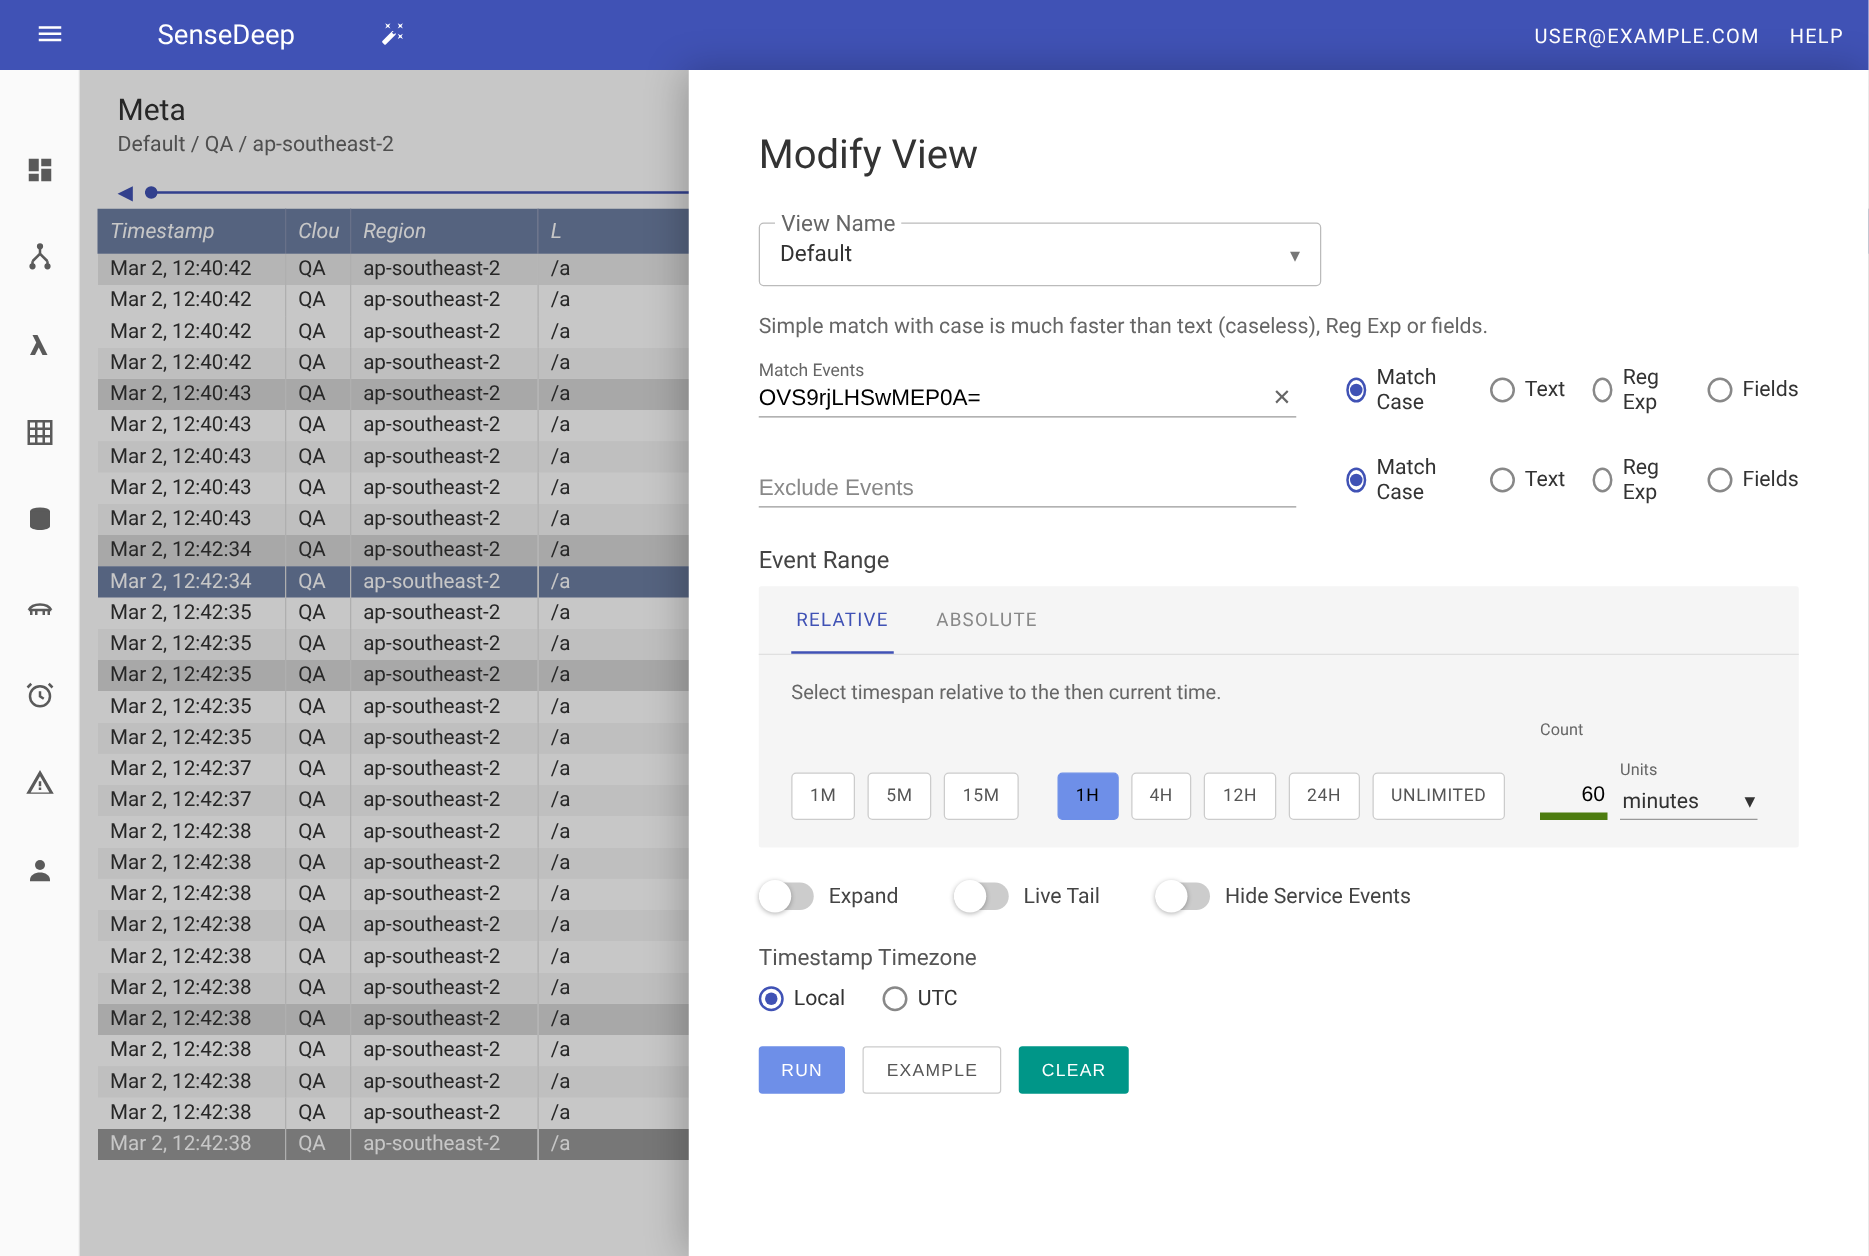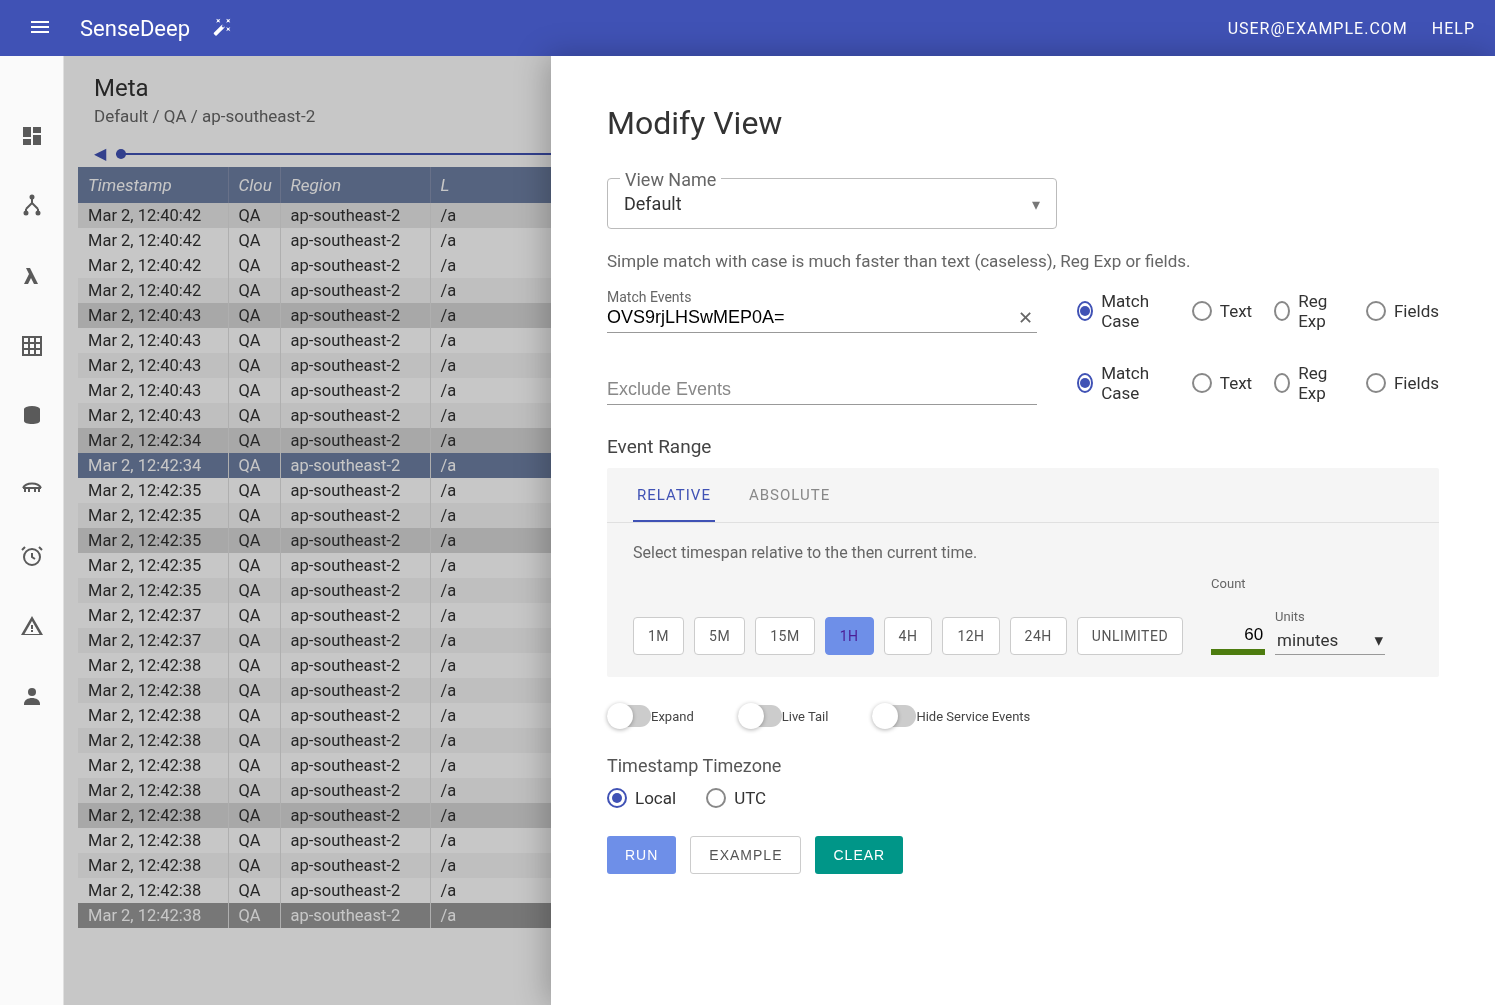--- a/index.html
+++ b/index.html
@@ -1,18 +1,18 @@
 <!DOCTYPE html>
 <html><head>
 <meta charset="utf-8">
 <style>
 * { box-sizing: border-box; margin: 0; padding: 0; }
 body { font-family: -apple-system, BlinkMacSystemFont, "Segoe UI", Roboto, sans-serif; color: #333; background: #fff; overflow: hidden; }
 
-.header { background: #4052b5; height: 56px; display: flex; align-items: center; padding: 0 20px; color: #fff; }
+.header { background: #4052b5; height: 56px; display: flex; align-items: center; padding: 0 20px; color: #fff; gap: 46px; }
 .menu-btn { background: none; border: none; color: #fff; cursor: pointer; padding: 8px; margin-right: 20px; }
 .menu-btn svg { width: 24px; height: 24px; }
 .logo { font-size: 22px; font-weight: 400; margin-right: 18px; }
 .wand-btn { background: none; border: none; color: #fff; cursor: pointer; padding: 4px; }
 .wand-btn svg { width: 20px; height: 20px; }
 .header-spacer { flex: 1; }
 .header-right { display: flex; align-items: center; gap: 24px; font-size: 16px; letter-spacing: 1px; }
 .header-link { color: #fff; text-decoration: none; cursor: pointer; }
 
 .main { display: flex; height: calc(100vh - 56px); }
@@ -70,29 +70,29 @@
 
 .section-title { font-size: 19px; color: #444; margin-bottom: 10px; margin-top: 6px; }
 
 .range-box { background: #f5f5f5; border-radius: 2px; padding: 0 0 22px 0; }
 .tabs { display: flex; gap: 30px; padding: 0 26px; border-bottom: 1px solid #e0e0e0; }
 .tab { padding: 18px 4px 16px; font-size: 15px; letter-spacing: 1px; color: #888; cursor: pointer; border-bottom: 2px solid transparent; }
 .tab.active { color: #4052b5; border-bottom-color: #4052b5; }
 .range-hint { padding: 20px 26px 14px; color: #666; font-size: 16px; }
 .pill-row { display: flex; align-items: flex-end; gap: 10px; padding: 0 26px; flex-wrap: wrap; }
 .pill { background: #fff; border: 1px solid #ccc; border-radius: 4px; padding: 10px 14px; font-size: 14px; letter-spacing: 0.5px; color: #555; cursor: pointer; }
-.pill.active { background: #6e8fe8; color: #4c1d95; border-color: #6e8fe8; }
+.pill.active { background: #6e8fe8; color: #000000; border-color: #6e8fe8; margin-left: 21px; }
 .count-field { margin-left: 18px; width: 54px; }
 .count-label { font-size: 13px; color: #666; margin-bottom: 2px; }
 .count-input { width: 100%; border: none; border-bottom: 6px solid #4d7c0f; background: transparent; text-align: right; font-size: 17px; padding: 4px 2px; margin-top: 28px; }
 .units-field { width: 110px; }
 .units-select { width: 100%; border: none; border-bottom: 1px solid #999; background: transparent; font-size: 17px; padding: 4px 2px; display: flex; justify-content: space-between; align-items: center; }
 
 .toggle-row { display: flex; gap: 44px; padding: 28px 0; }
-.toggle { display: flex; align-items: center; font-size: 13px; color: #444; }
+.toggle { display: flex; align-items: center; gap: 12px; font-size: 17px; color: #444; }
 .toggle-switch { width: 44px; height: 22px; background: #ccc; border-radius: 11px; position: relative; cursor: pointer; }
 .toggle-knob { position: absolute; left: 0; top: -2px; width: 26px; height: 26px; background: #fff; border-radius: 50%; box-shadow: 0 1px 4px rgba(0,0,0,0.3); }
 
 .tz-title { font-size: 18px; color: #555; margin-bottom: 12px; }
 .tz-row { display: flex; gap: 30px; margin-bottom: 28px; }
 
 .btn-row { display: flex; gap: 14px; }
 .btn { border: none; border-radius: 3px; padding: 10px 18px; font-size: 14px; letter-spacing: 1px; cursor: pointer; }
 .btn-run { background: #6e8fe8; color: #fff; }
 .btn-cancel { background: #fff; color: #555; border: 1px solid #ccc; }

